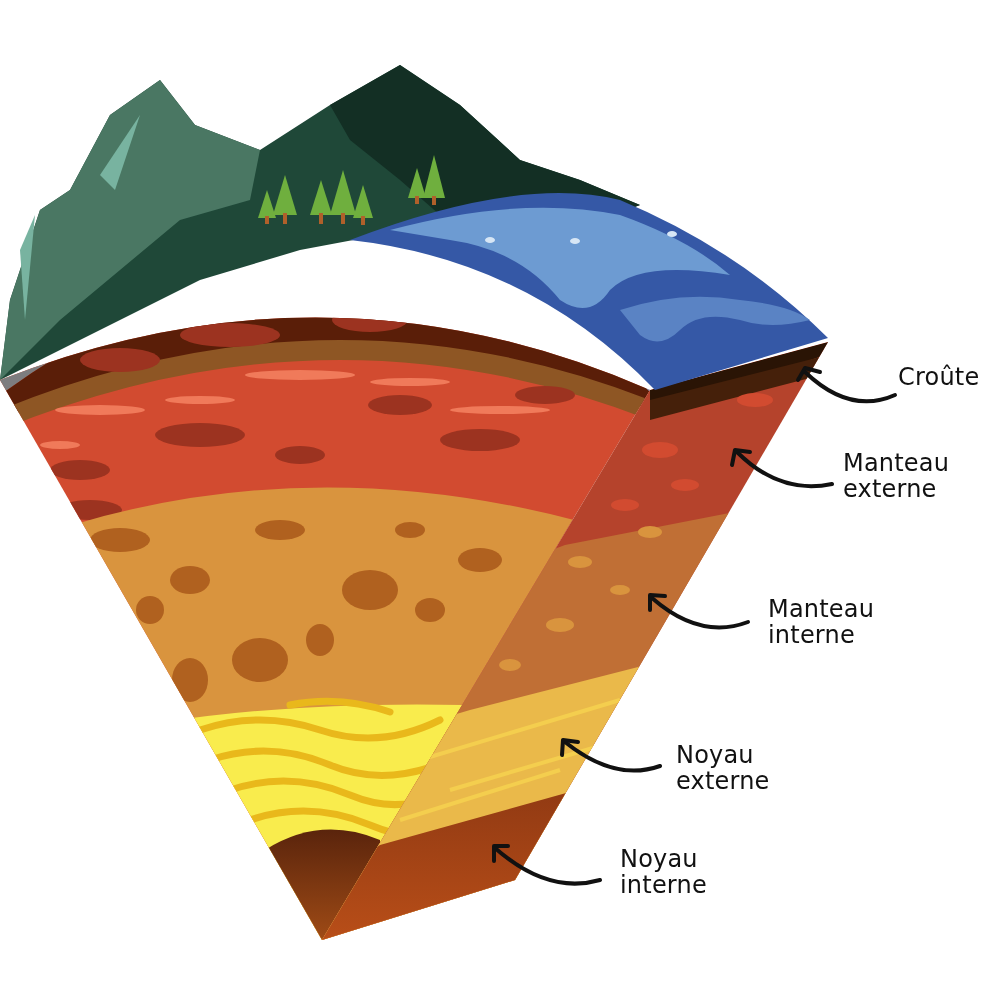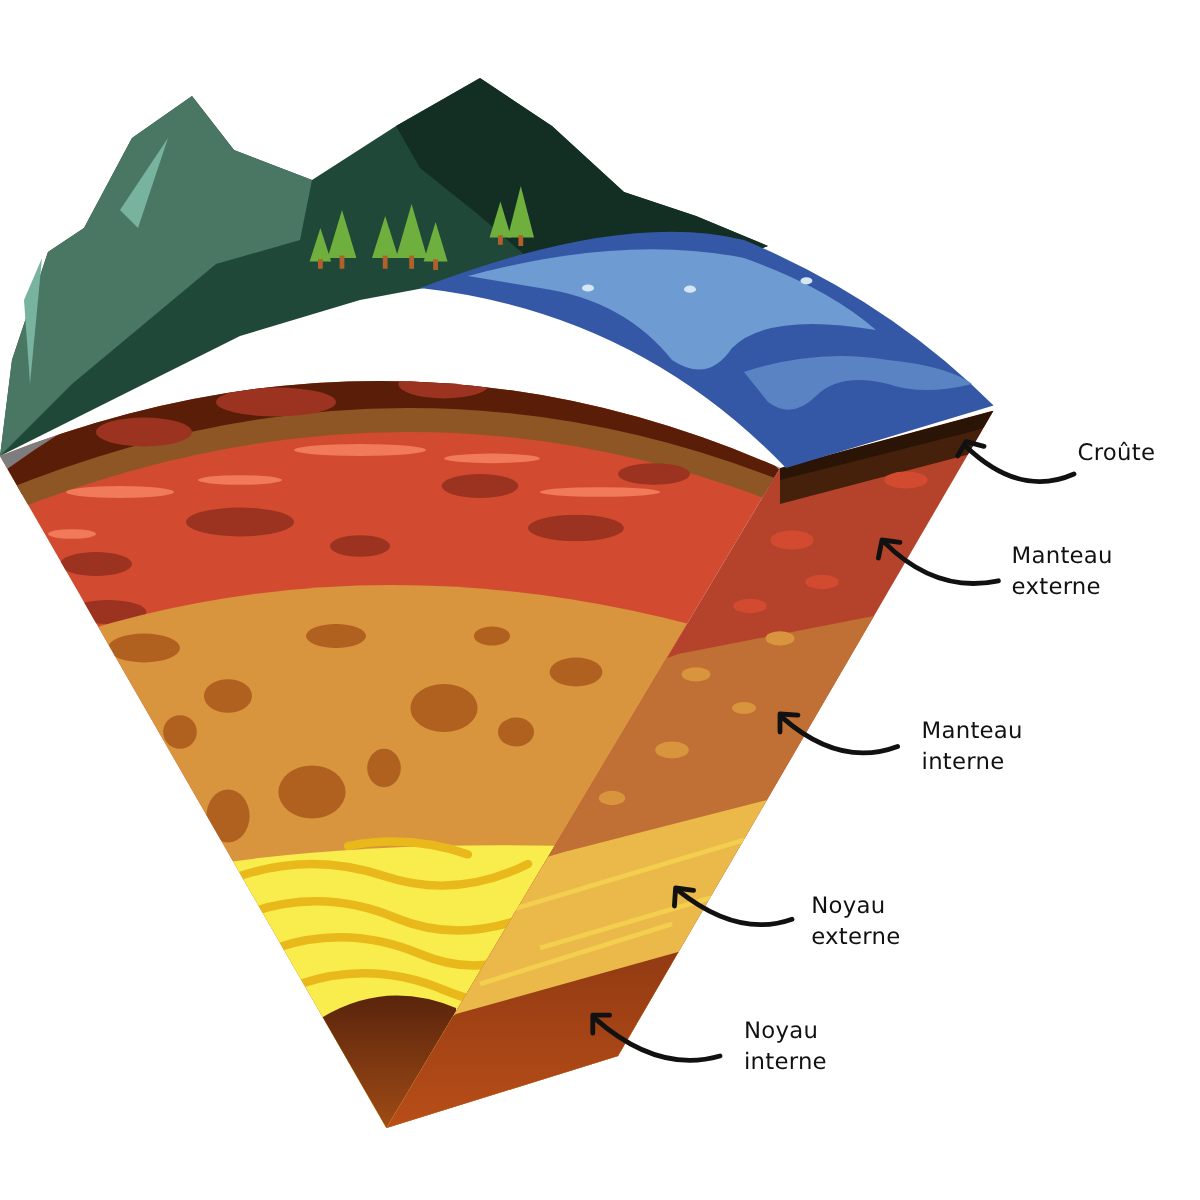--- a/index.html
+++ b/index.html
@@ -1,18 +1,18 @@
 <!DOCTYPE html>
 <html><head>
 <meta charset="utf-8">
 <style>
   html, body { margin:0; padding:0; background:#ffffff; }
   body { width:1000px; height:1000px; position:relative; overflow:hidden; font-family:"DejaVu Sans", "Liberation Sans", sans-serif; }
   #diagram { position:absolute; left:0; top:0; width:1000px; height:1000px; }
-  .label { position:absolute; color:#111111; font-size:19px; line-height:26px; font-weight:500; letter-spacing:0.2px; }
+  .label { position:absolute; color:#111111; font-size:24px; line-height:26px; font-weight:500; letter-spacing:0.2px; }
   .label span { display:block; }
 </style>
 </head>
 <body>
 
 <svg id="diagram" viewBox="0 0 1000 1000" xmlns="http://www.w3.org/2000/svg">
   <defs>
     <clipPath id="leftFace">
       <path d="M0,380 Q330,250 650,390 L322,940 Z"></path>
     </clipPath>

